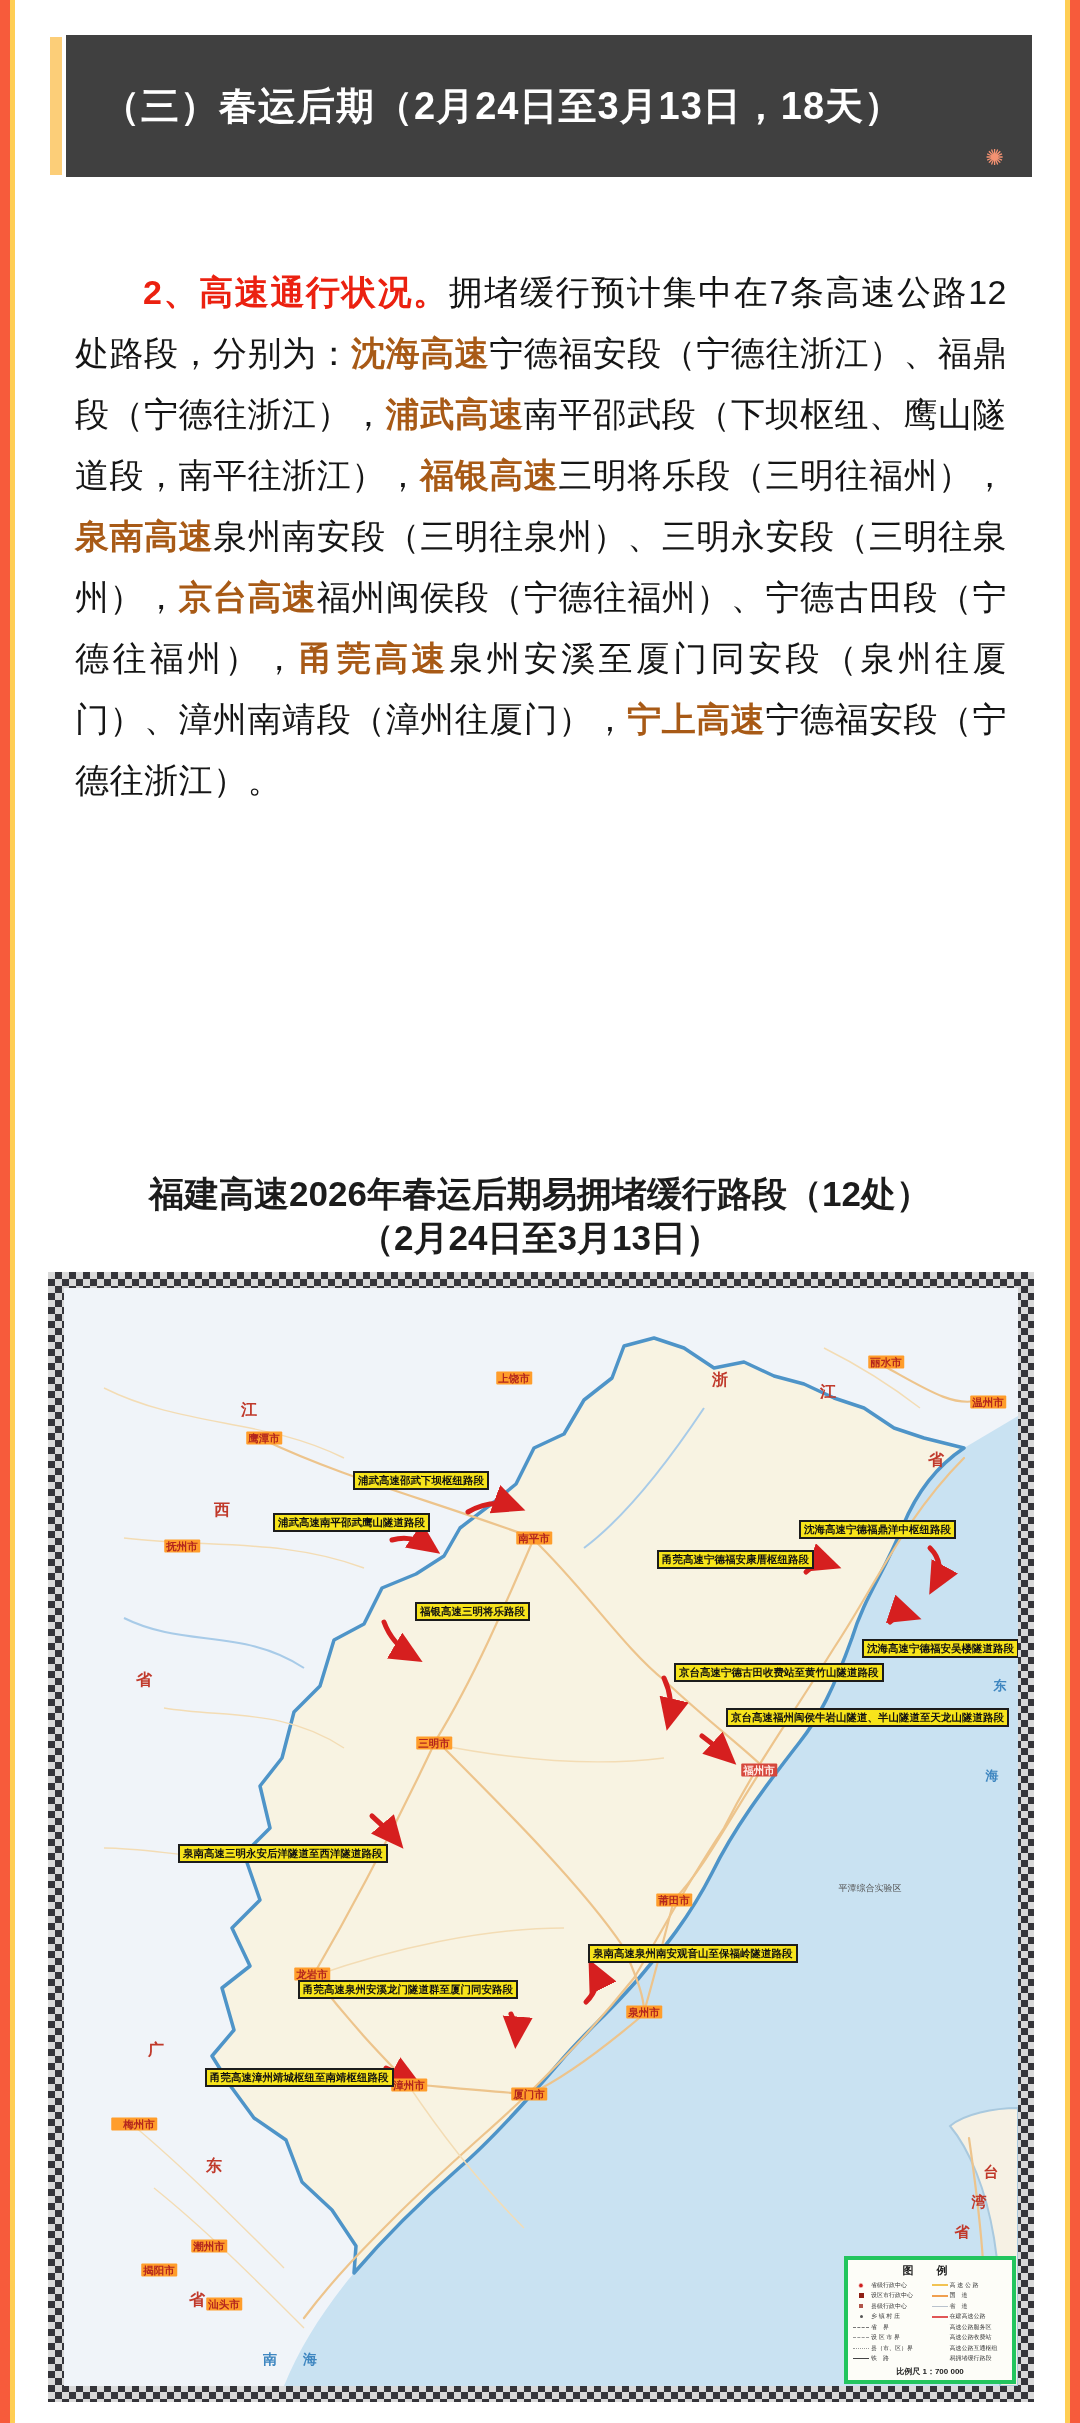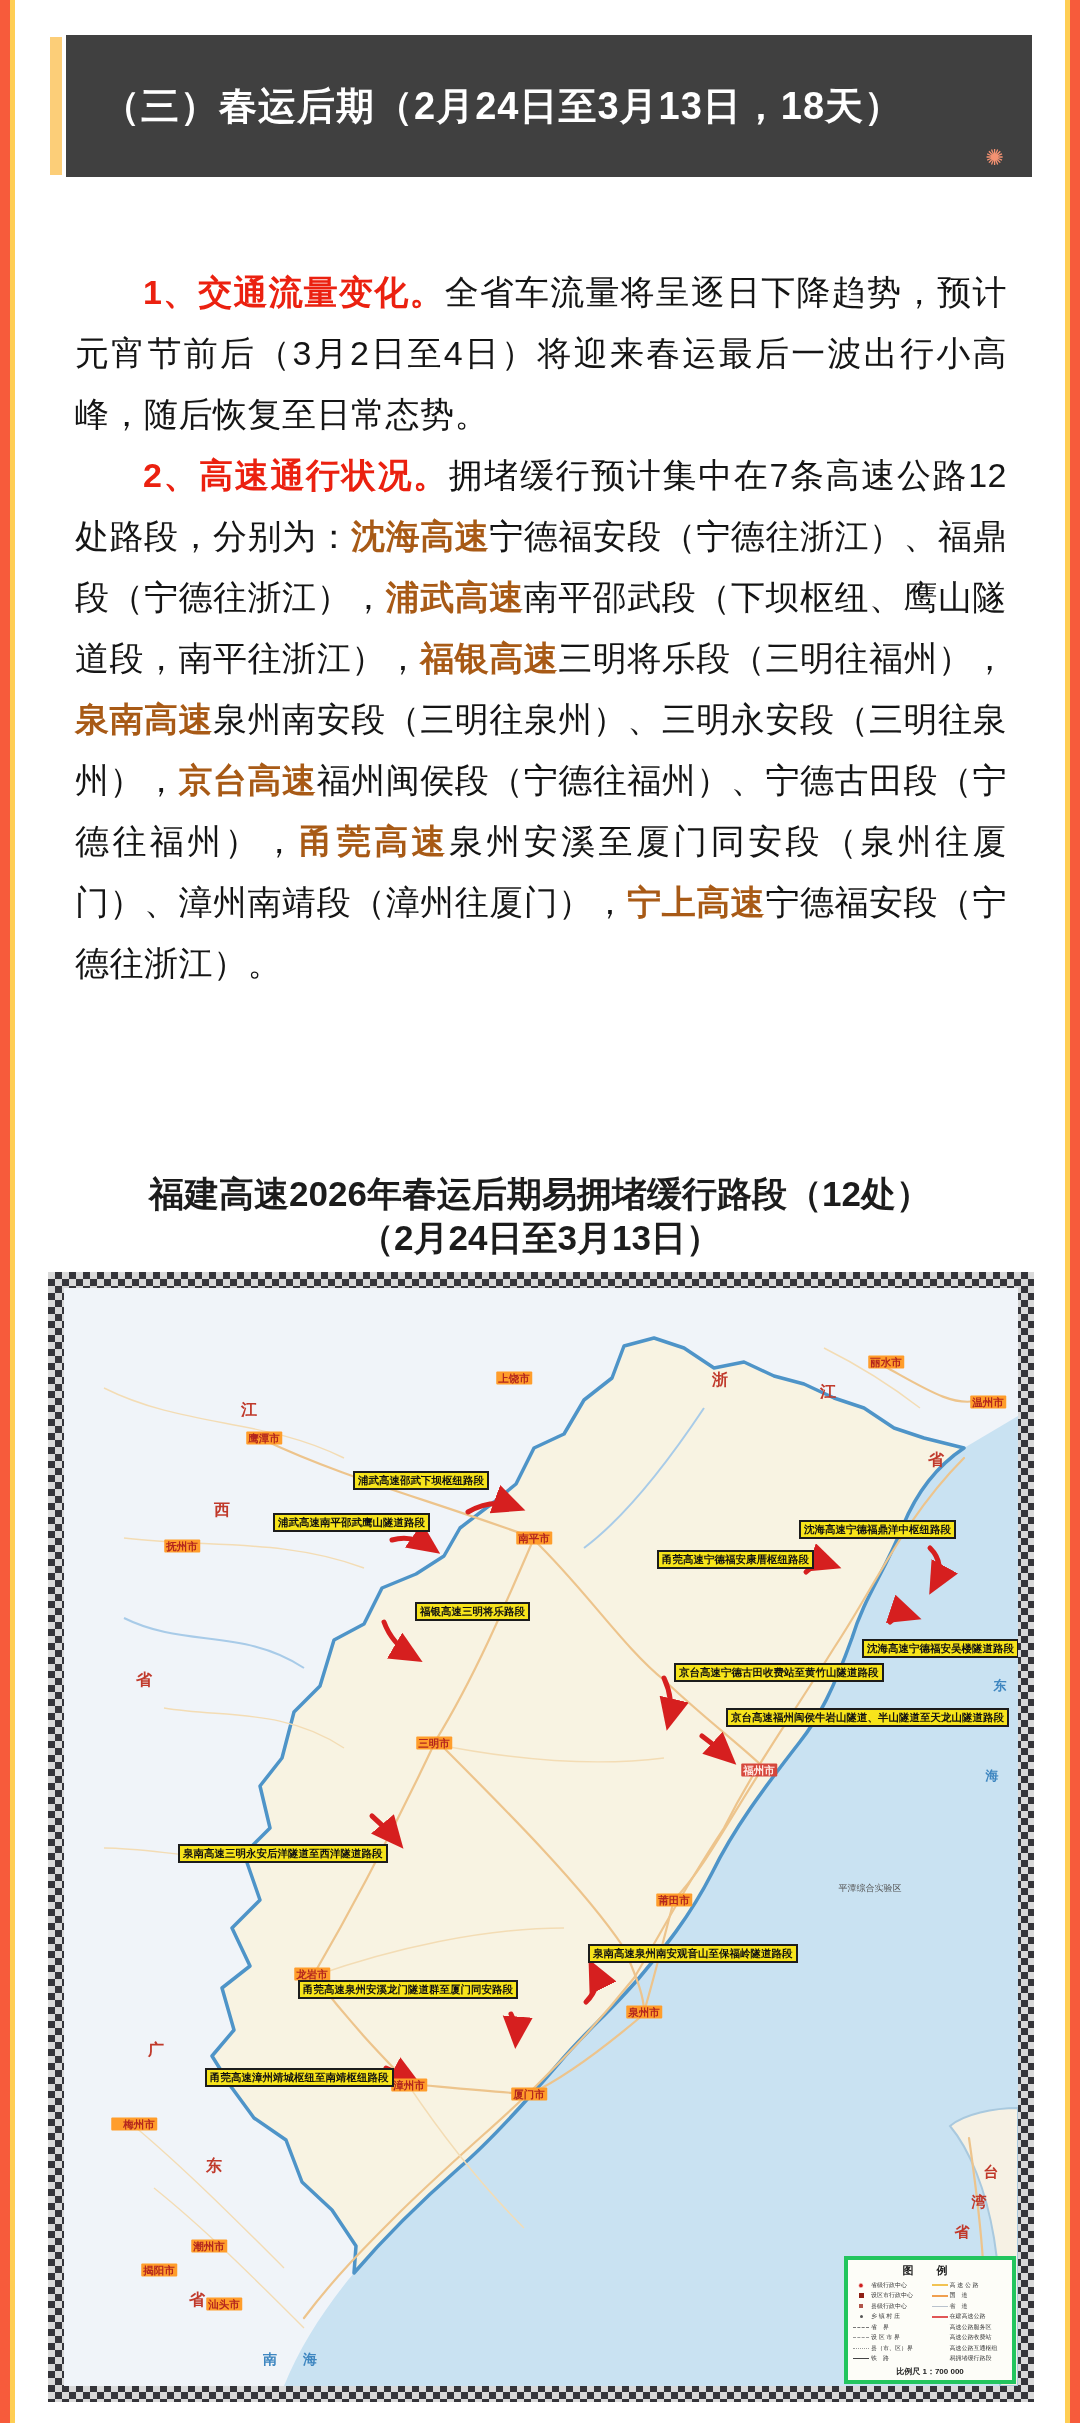--- a/index.html
+++ b/index.html
@@ -85,21 +85,20 @@
 <div class="frame-bar frame-red-r"></div>
 <div class="frame-bar frame-yel-r"></div>
 
 <div class="banner-accent"></div>
 <div class="banner">
   <div class="banner-text">（三）春运后期（2月24日至3月13日，18天）</div>
   <div class="spark">✺</div>
 </div>
 
 <div class="article">
-    <p><span class="seg-red">1、交通流量变化。</span><span>全省车流量将呈逐日下降趋势，预计元宵节前后（3月2日至4日）将迎来春运最后一波出行小高峰，随后恢复至日常态势。</span></p>
     <p><span class="seg-red">2、高速通行状况。</span><span>拥堵缓行预计集中在7条高速公路12处路段，分别为：</span><span class="seg-brown">沈海高速</span><span>宁德福安段（宁德往浙江）、福鼎段（宁德往浙江），</span><span class="seg-brown">浦武高速</span><span>南平邵武段（下坝枢纽、鹰山隧道段，南平往浙江），</span><span class="seg-brown">福银高速</span><span>三明将乐段（三明往福州），</span><span class="seg-brown">泉南高速</span><span>泉州南安段（三明往泉州）、三明永安段（三明往泉州），</span><span class="seg-brown">京台高速</span><span>福州闽侯段（宁德往福州）、宁德古田段（宁德往福州），</span><span class="seg-brown">甬莞高速</span><span>泉州安溪至厦门同安段（泉州往厦门）、漳州南靖段（漳州往厦门），</span><span class="seg-brown">宁上高速</span><span>宁德福安段（宁德往浙江）。</span></p>
   </div>
 
 <div class="map-title">
   <div>福建高速2026年春运后期易拥堵缓行路段（12处）</div>
   <div>（2月24日至3月13日）</div>
 </div>
 
 <div class="map-frame">
   <div class="map-inner">

